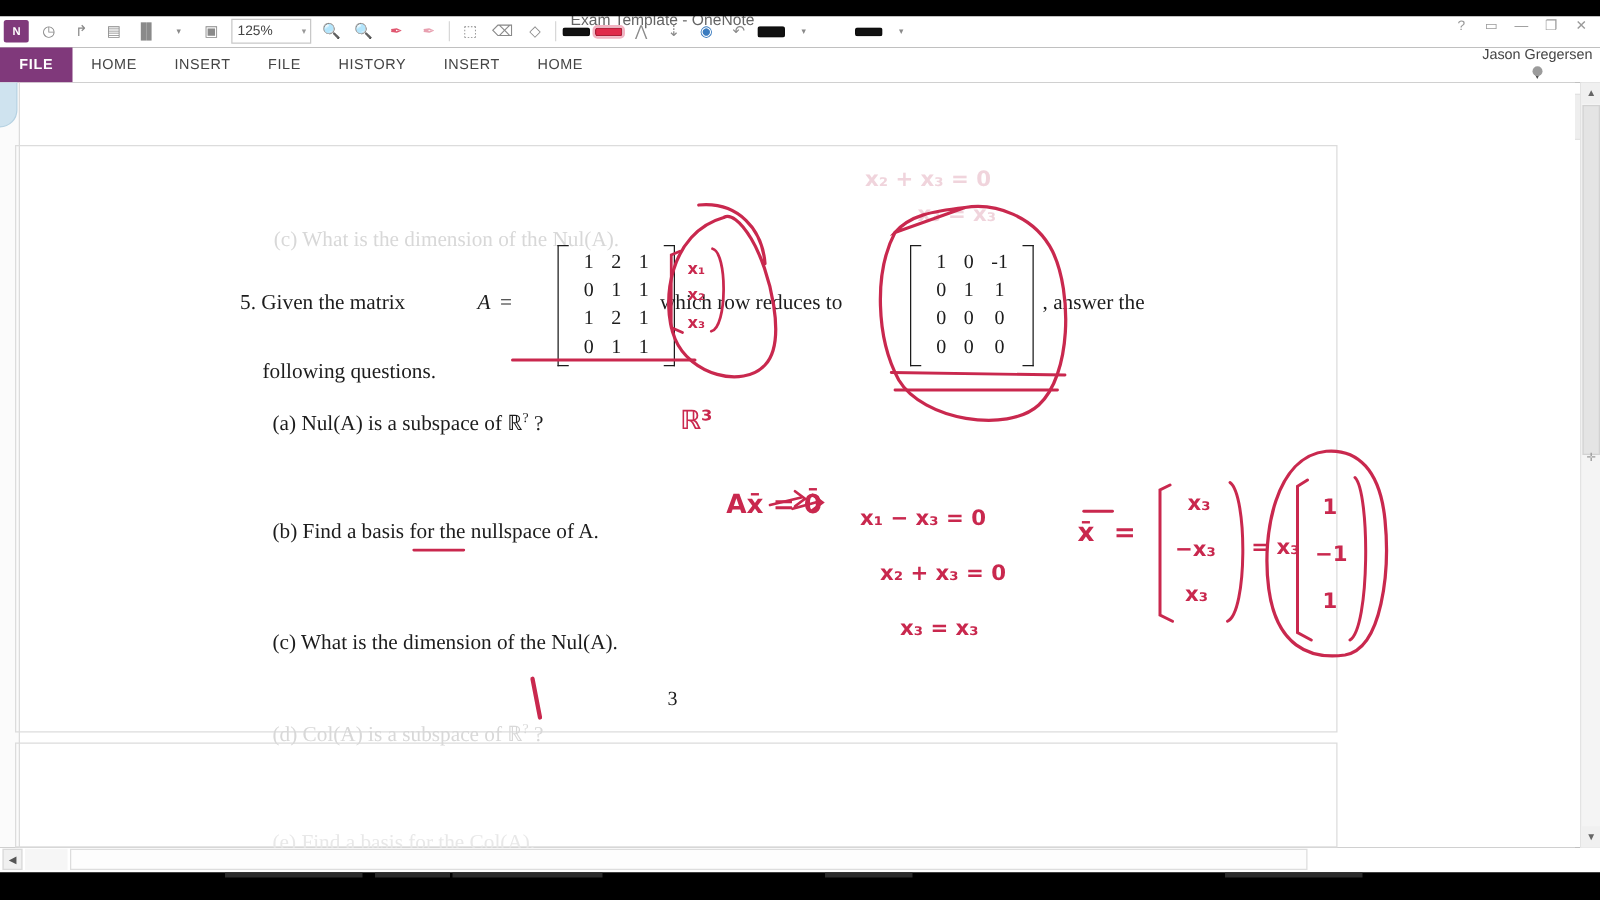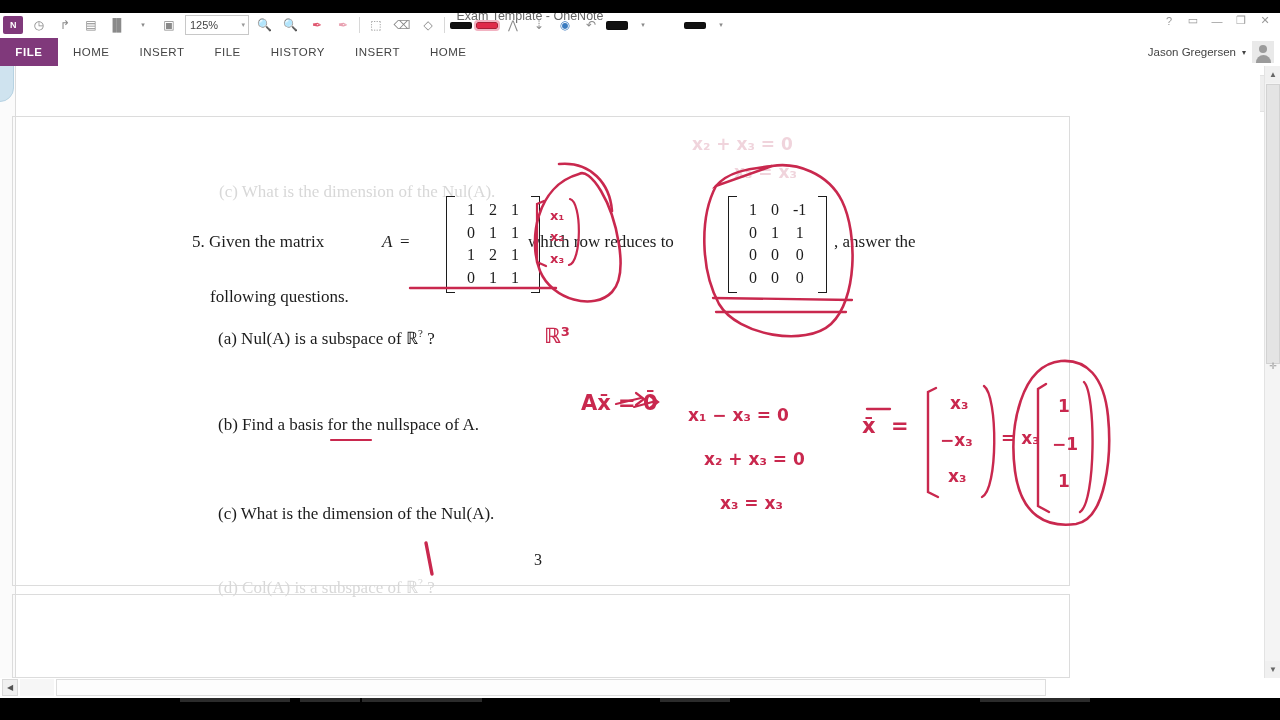--- a/index.html
+++ b/index.html
@@ -79,21 +79,21 @@
     display: flex; align-items: center; justify-content: center;
     font-weight: 600;
   }
   .tab {
     padding: 0 15px; display: flex; align-items: center;
     font-size: 11.5px; color: #444; letter-spacing: .5px;
   }
   .user-area {
     position: absolute; right: 6px; top: 38px; height: 28px;
     display: flex; align-items: center; gap: 6px;
-    font-size: 11.5px; color: #444;
+    font-size: 11.5px; color: #444; flex-direction: column;
   }
   .avatar {
     width: 22px; height: 22px; background: #e9e9e9;
     display: flex; align-items: flex-end; justify-content: center;
     overflow: hidden;
   }
   .avatar .head { width: 8px; height: 8px; border-radius: 50%; background: #9b9b9b; position:absolute; margin-bottom: 10px;}
   .avatar .body { width: 15px; height: 8px; border-radius: 8px 8px 0 0; background: #9b9b9b; }
 
   
@@ -406,20 +406,21 @@
 
         <div class="ln" style="left:202px; top:438px;">(c)  What is the dimension of the Nul(A).</div>
 
         <div class="ln" style="left:518px; top:485px; font-size:16px;">3</div>
 
         <div class="ln faded" style="left:202px; top:509px;">
           <span>(d)  Col(A) is a subspace of ℝ</span><span class="sup">?</span>
           <span>?</span>
         </div>
 
+        <div class="ln faded2" style="left:202px; top:598px;">(e)  Find a basis for the Col(A).</div>
       </div>
 
       <div class="ink">
 
         <div class="hw md fade" style="left:676px; top:68px;">x₂ + x₃ = 0</div>
         <div class="hw md fade" style="left:718px; top:96px;">x₃ = x₃</div>
 
         <svg width="1244" height="612" style="position:absolute;left:0;top:0">
           <g fill="none" stroke="#c9284e" stroke-width="2.6" stroke-linecap="round">
 

